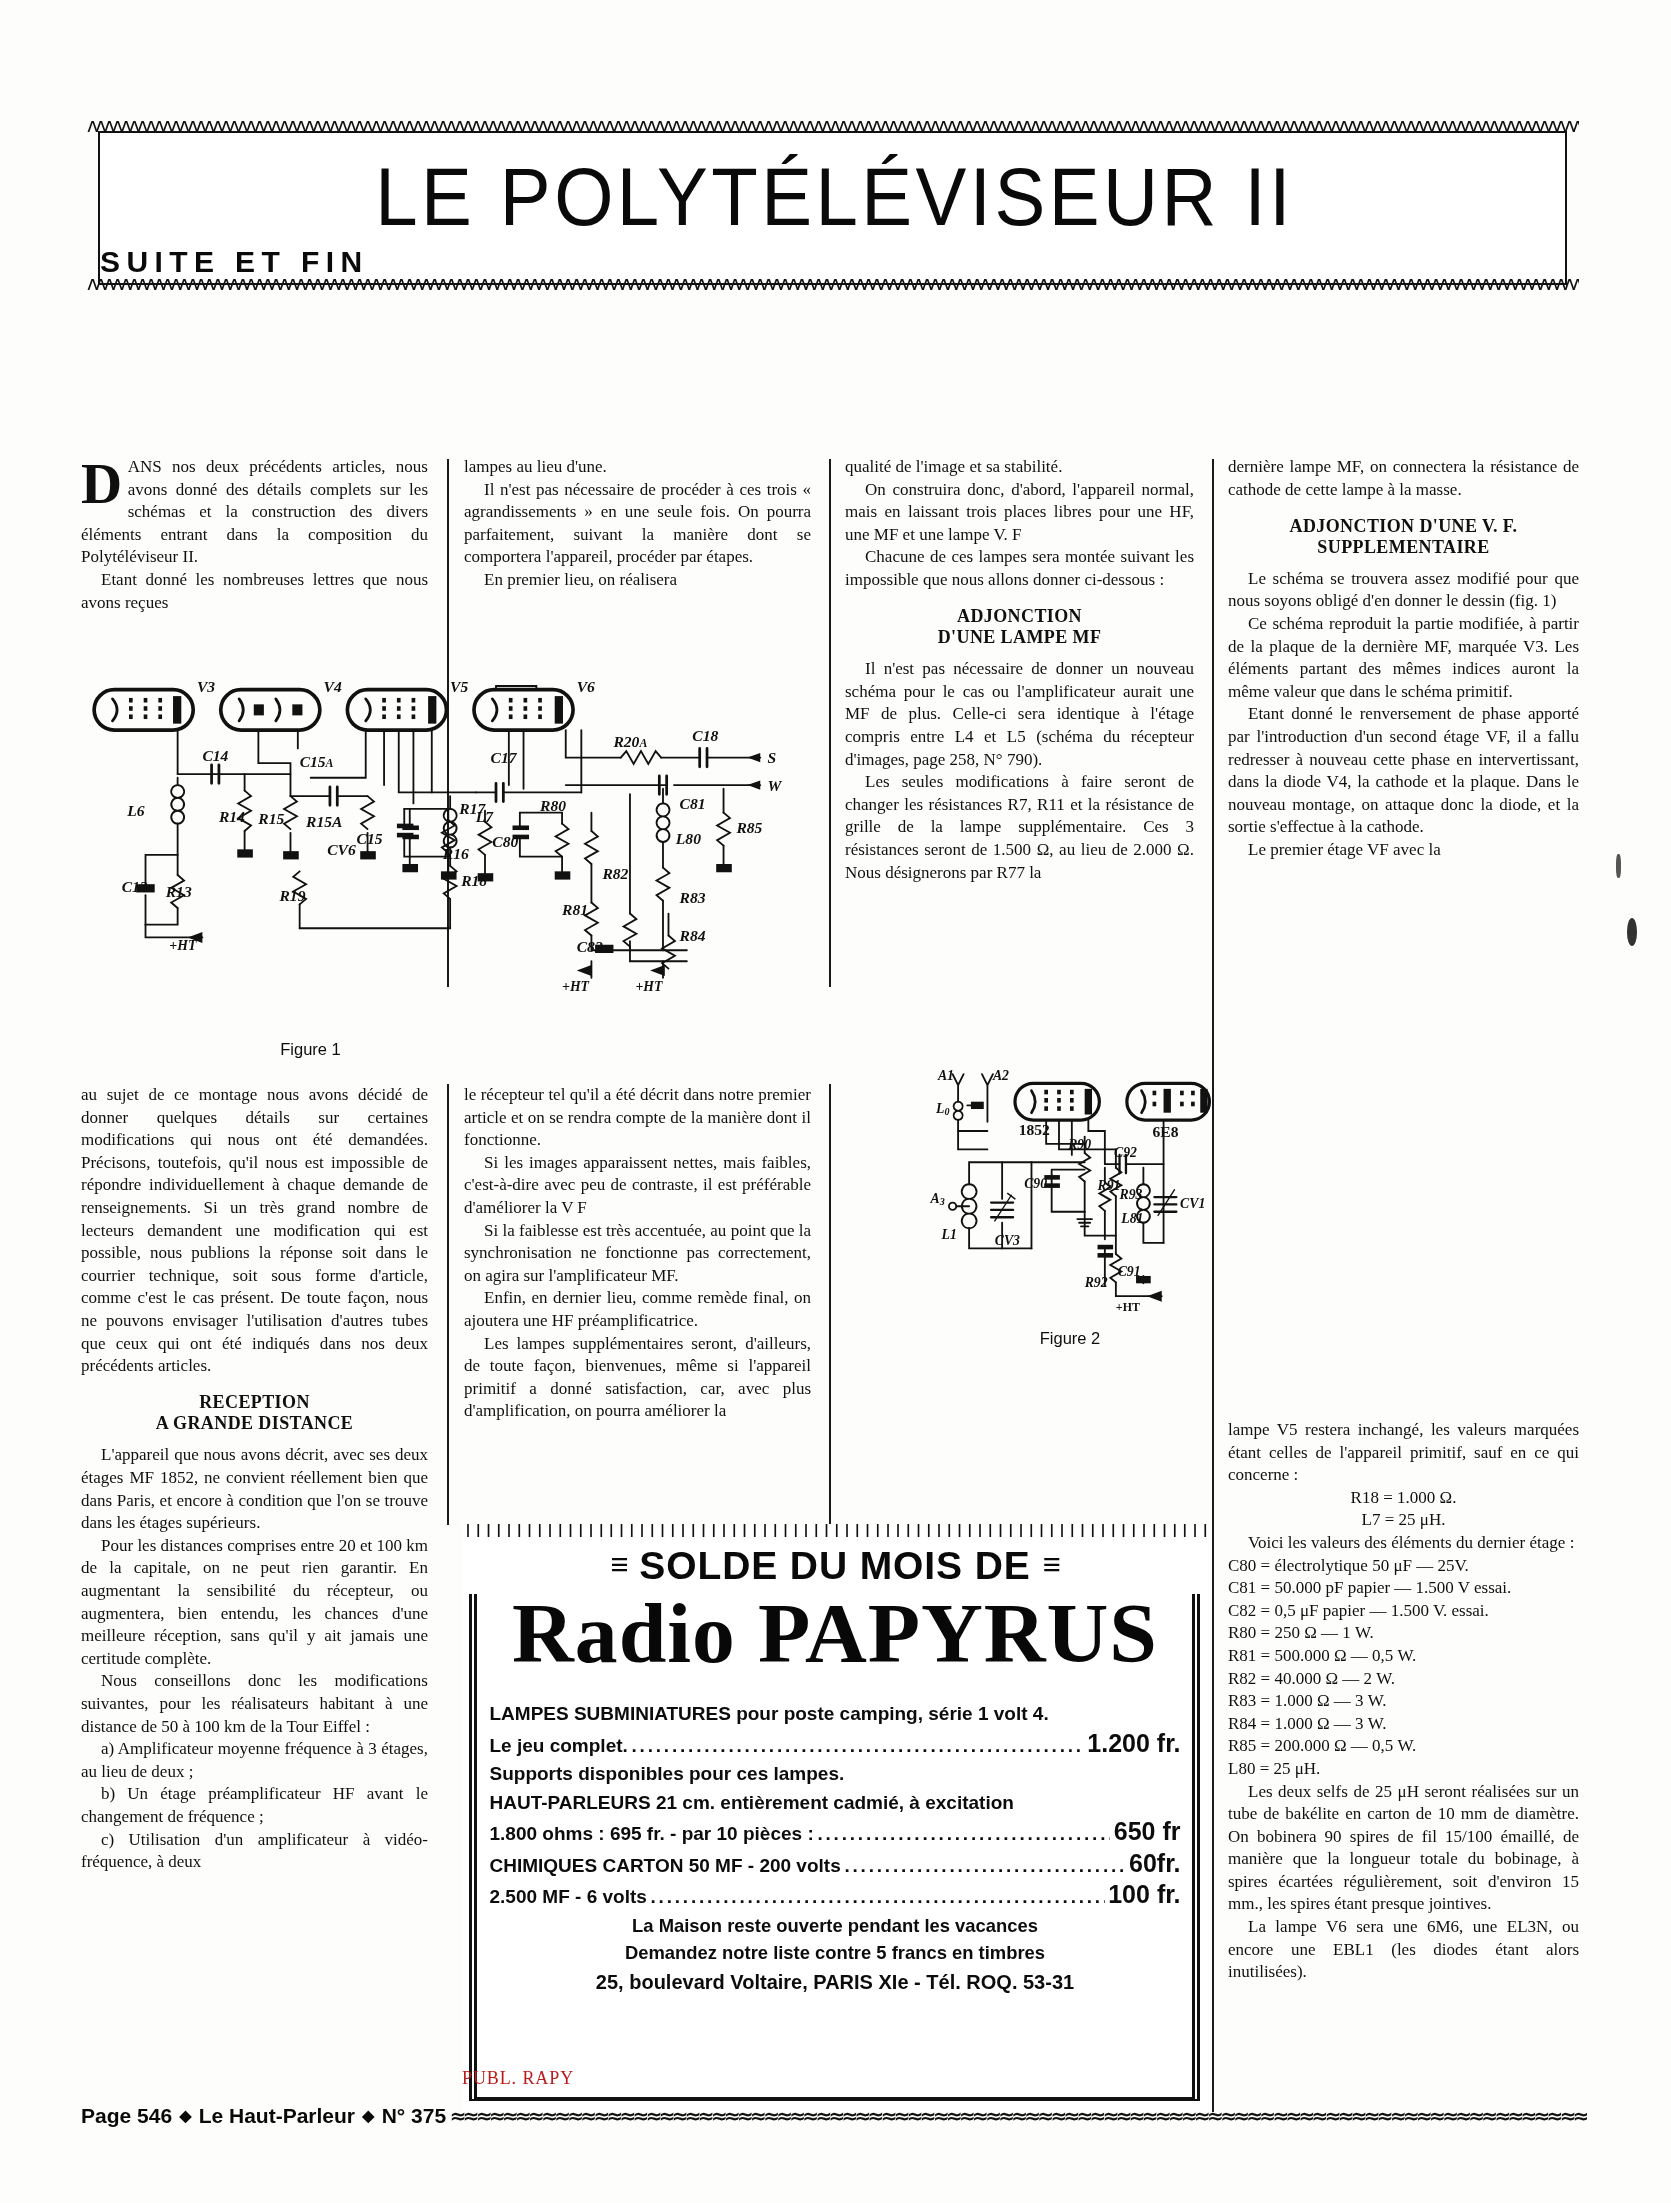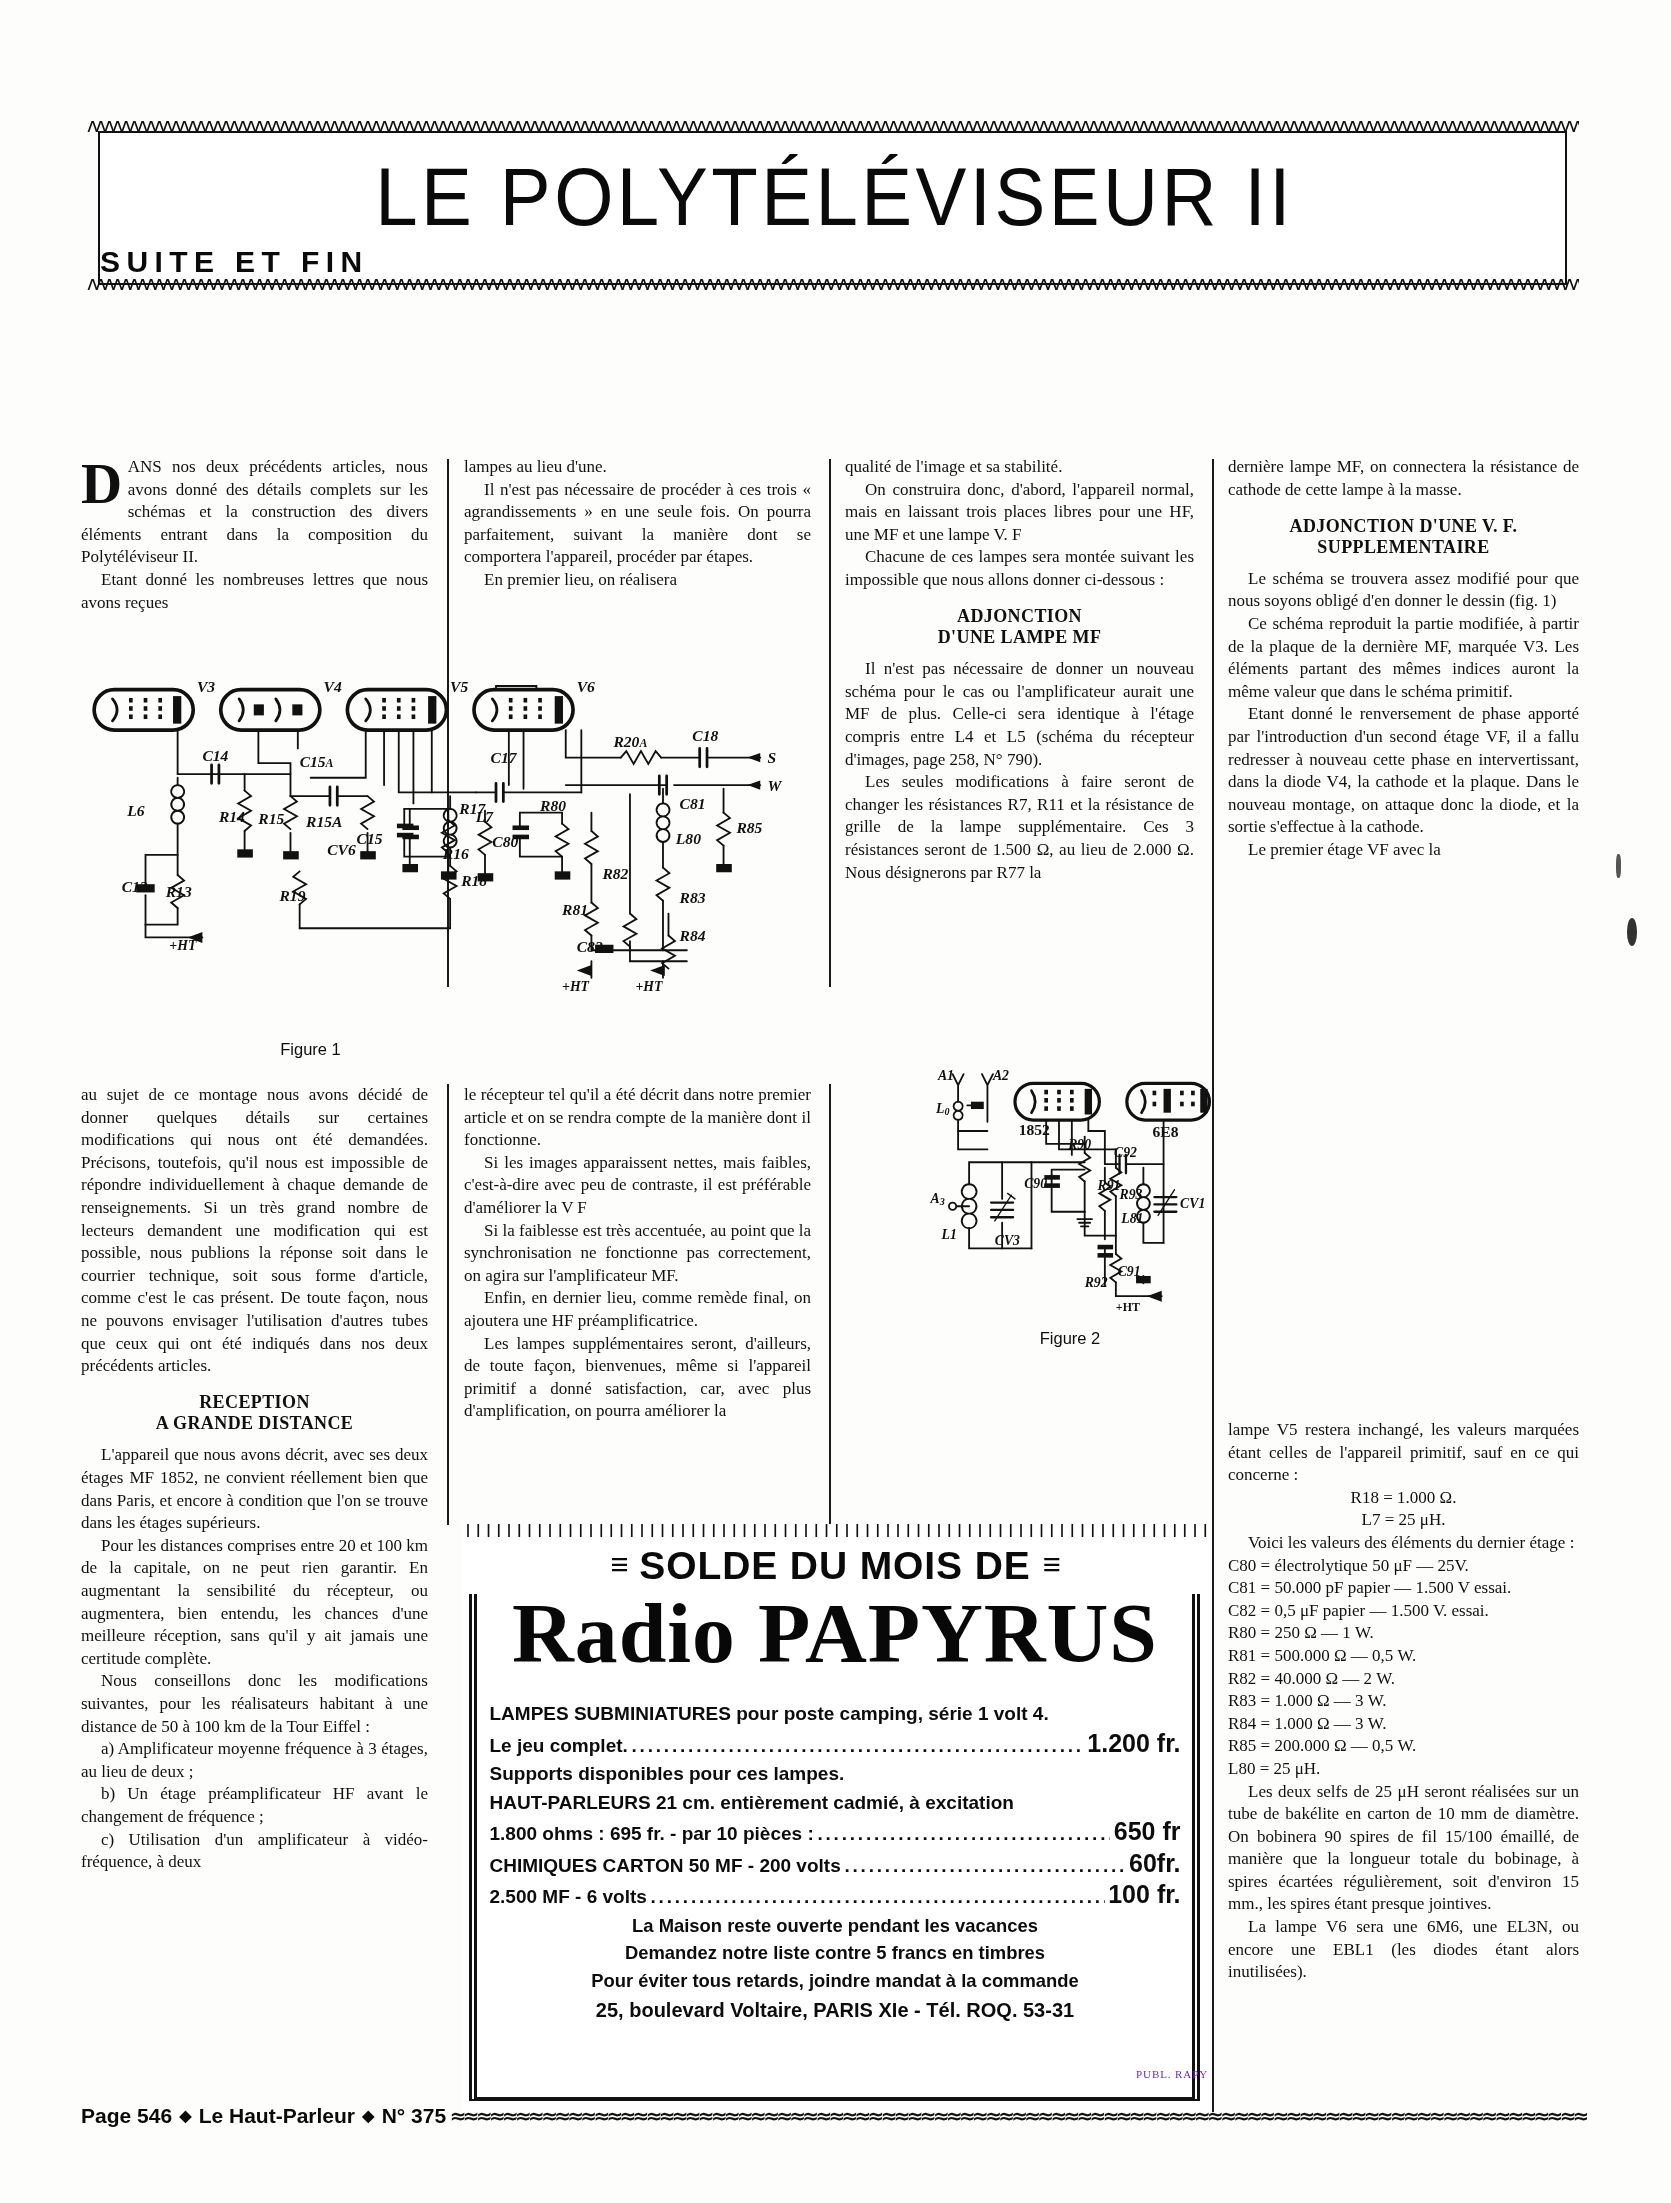--- a/index.html
+++ b/index.html
@@ -207,25 +207,25 @@
     letter-spacing: 0.9px;
     margin-top: 7.3px;
   }
   .ad-addr {
     text-align: center;
     font-size: 20px;
     margin-top: 1.8px;
   }
   .ad-pub {
     position: absolute; left: 0; top: 544px; width: 746px;
-    text-align: right;
+    text-align: left;
     font-family: "Liberation Serif", serif;
-    font-size: 11px;
+    font-size: 18px;
     letter-spacing: 0.9px;
-    color: #6d28d9;
+    color: #b91c1c;
   }
 
   
   .footer {
     position: absolute;
     left: 81px; top: 2097px;
     width: 1506px;
     height: 37px;
     font-family: "Liberation Sans", sans-serif;
     font-size: 21px;
@@ -746,21 +746,20 @@
           <span class="dots">......................................................................</span>
           <span class="price">60fr.</span>
         </div>
         <div class="ad-line">
           <span class="lbl">2.500 MF - 6 volts</span>
           <span class="dots">......................................................................</span>
           <span class="price">100 fr.</span>
         </div>
         <div class="ad-center">La Maison reste ouverte pendant les vacances</div>
         <div class="ad-center">Demandez notre liste contre 5 francs en timbres</div>
-        <div class="ad-center">Pour éviter tous retards, joindre mandat à la commande</div>
         <div class="ad-addr">25, boulevard Voltaire, PARIS XIe - Tél. ROQ. 53-31</div>
       </div>
     <div class="ad-pub">PUBL. RAPY</div>
   </div>
 
   <div class="footer">
     <span>Page 546</span>
     <span class="dia">◆</span>
     <span>Le Haut-Parleur</span>
     <span class="dia">◆</span>

